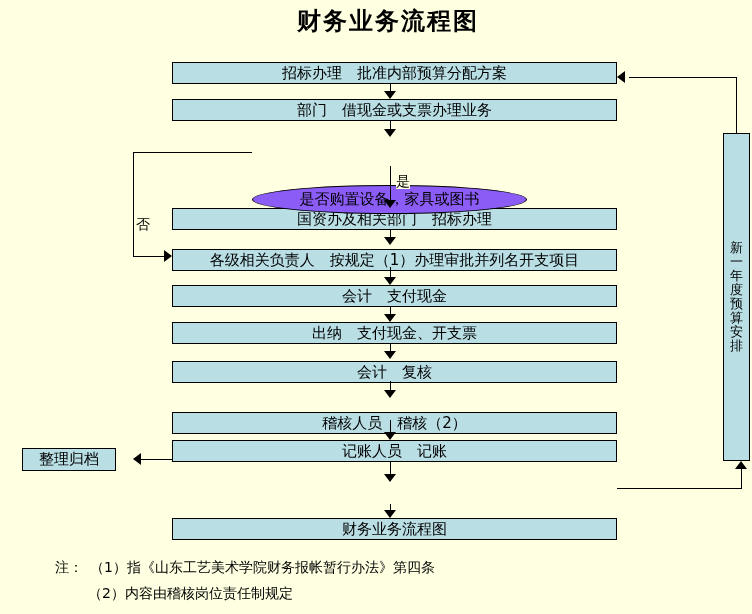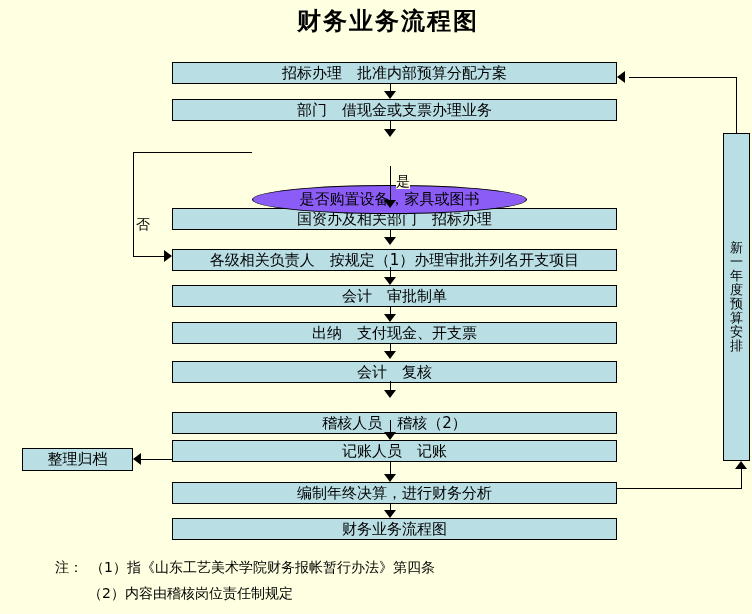--- a/index.html
+++ b/index.html
@@ -125,31 +125,30 @@
 <body>
 
 <div class="canvas">
 
   <div class="title">财务业务流程图</div>
 
   <div class="box" style="top:62px">招标办理　批准内部预算分配方案</div>
   <div class="box" style="top:208px">国资办及相关部门　招标办理</div>
   <div class="box" style="top:99px">部门　借现金或支票办理业务</div>
   <div class="box" style="top:249px">各级相关负责人　按规定（1）办理审批并列名开支项目</div>
-  <div class="box" style="top:285px">会计　审批制单</div>
+  <div class="box" style="top:285px">会计　支付现金</div>
   <div class="box" style="top:322px">出纳　支付现金、开支票</div>
   <div class="box" style="top:361px">会计　复核</div>
   <div class="box" style="top:412px">稽核人员　稽核（2）</div>
   <div class="box" style="top:440px">记账人员　记账</div>
-  <div class="box" style="top:482px">编制年终决算，进行财务分析</div>
   <div class="box" style="top:518px">财务业务流程图</div>
 
   <div class="ellipse">是否购置设备，家具或图书</div>
 
-  <div class="smallbox" style="left:22px; top:448px; width:111px; height:23px">整理归档</div>
+  <div class="smallbox" style="left:22px; top:448px; width:94px; height:23px">整理归档</div>
 
   <div class="vbox">
     <div class="vbox-text">新一年度预算安排</div>
   </div>
 
   <div class="vline" style="left:390px; top:84px;  height:7px"></div>
   <div class="tri-down" style="left:384px; top:91px"></div>
 
   <div class="vline" style="left:390px; top:121px; height:8px"></div>
   <div class="tri-down" style="left:384px; top:129px"></div>

